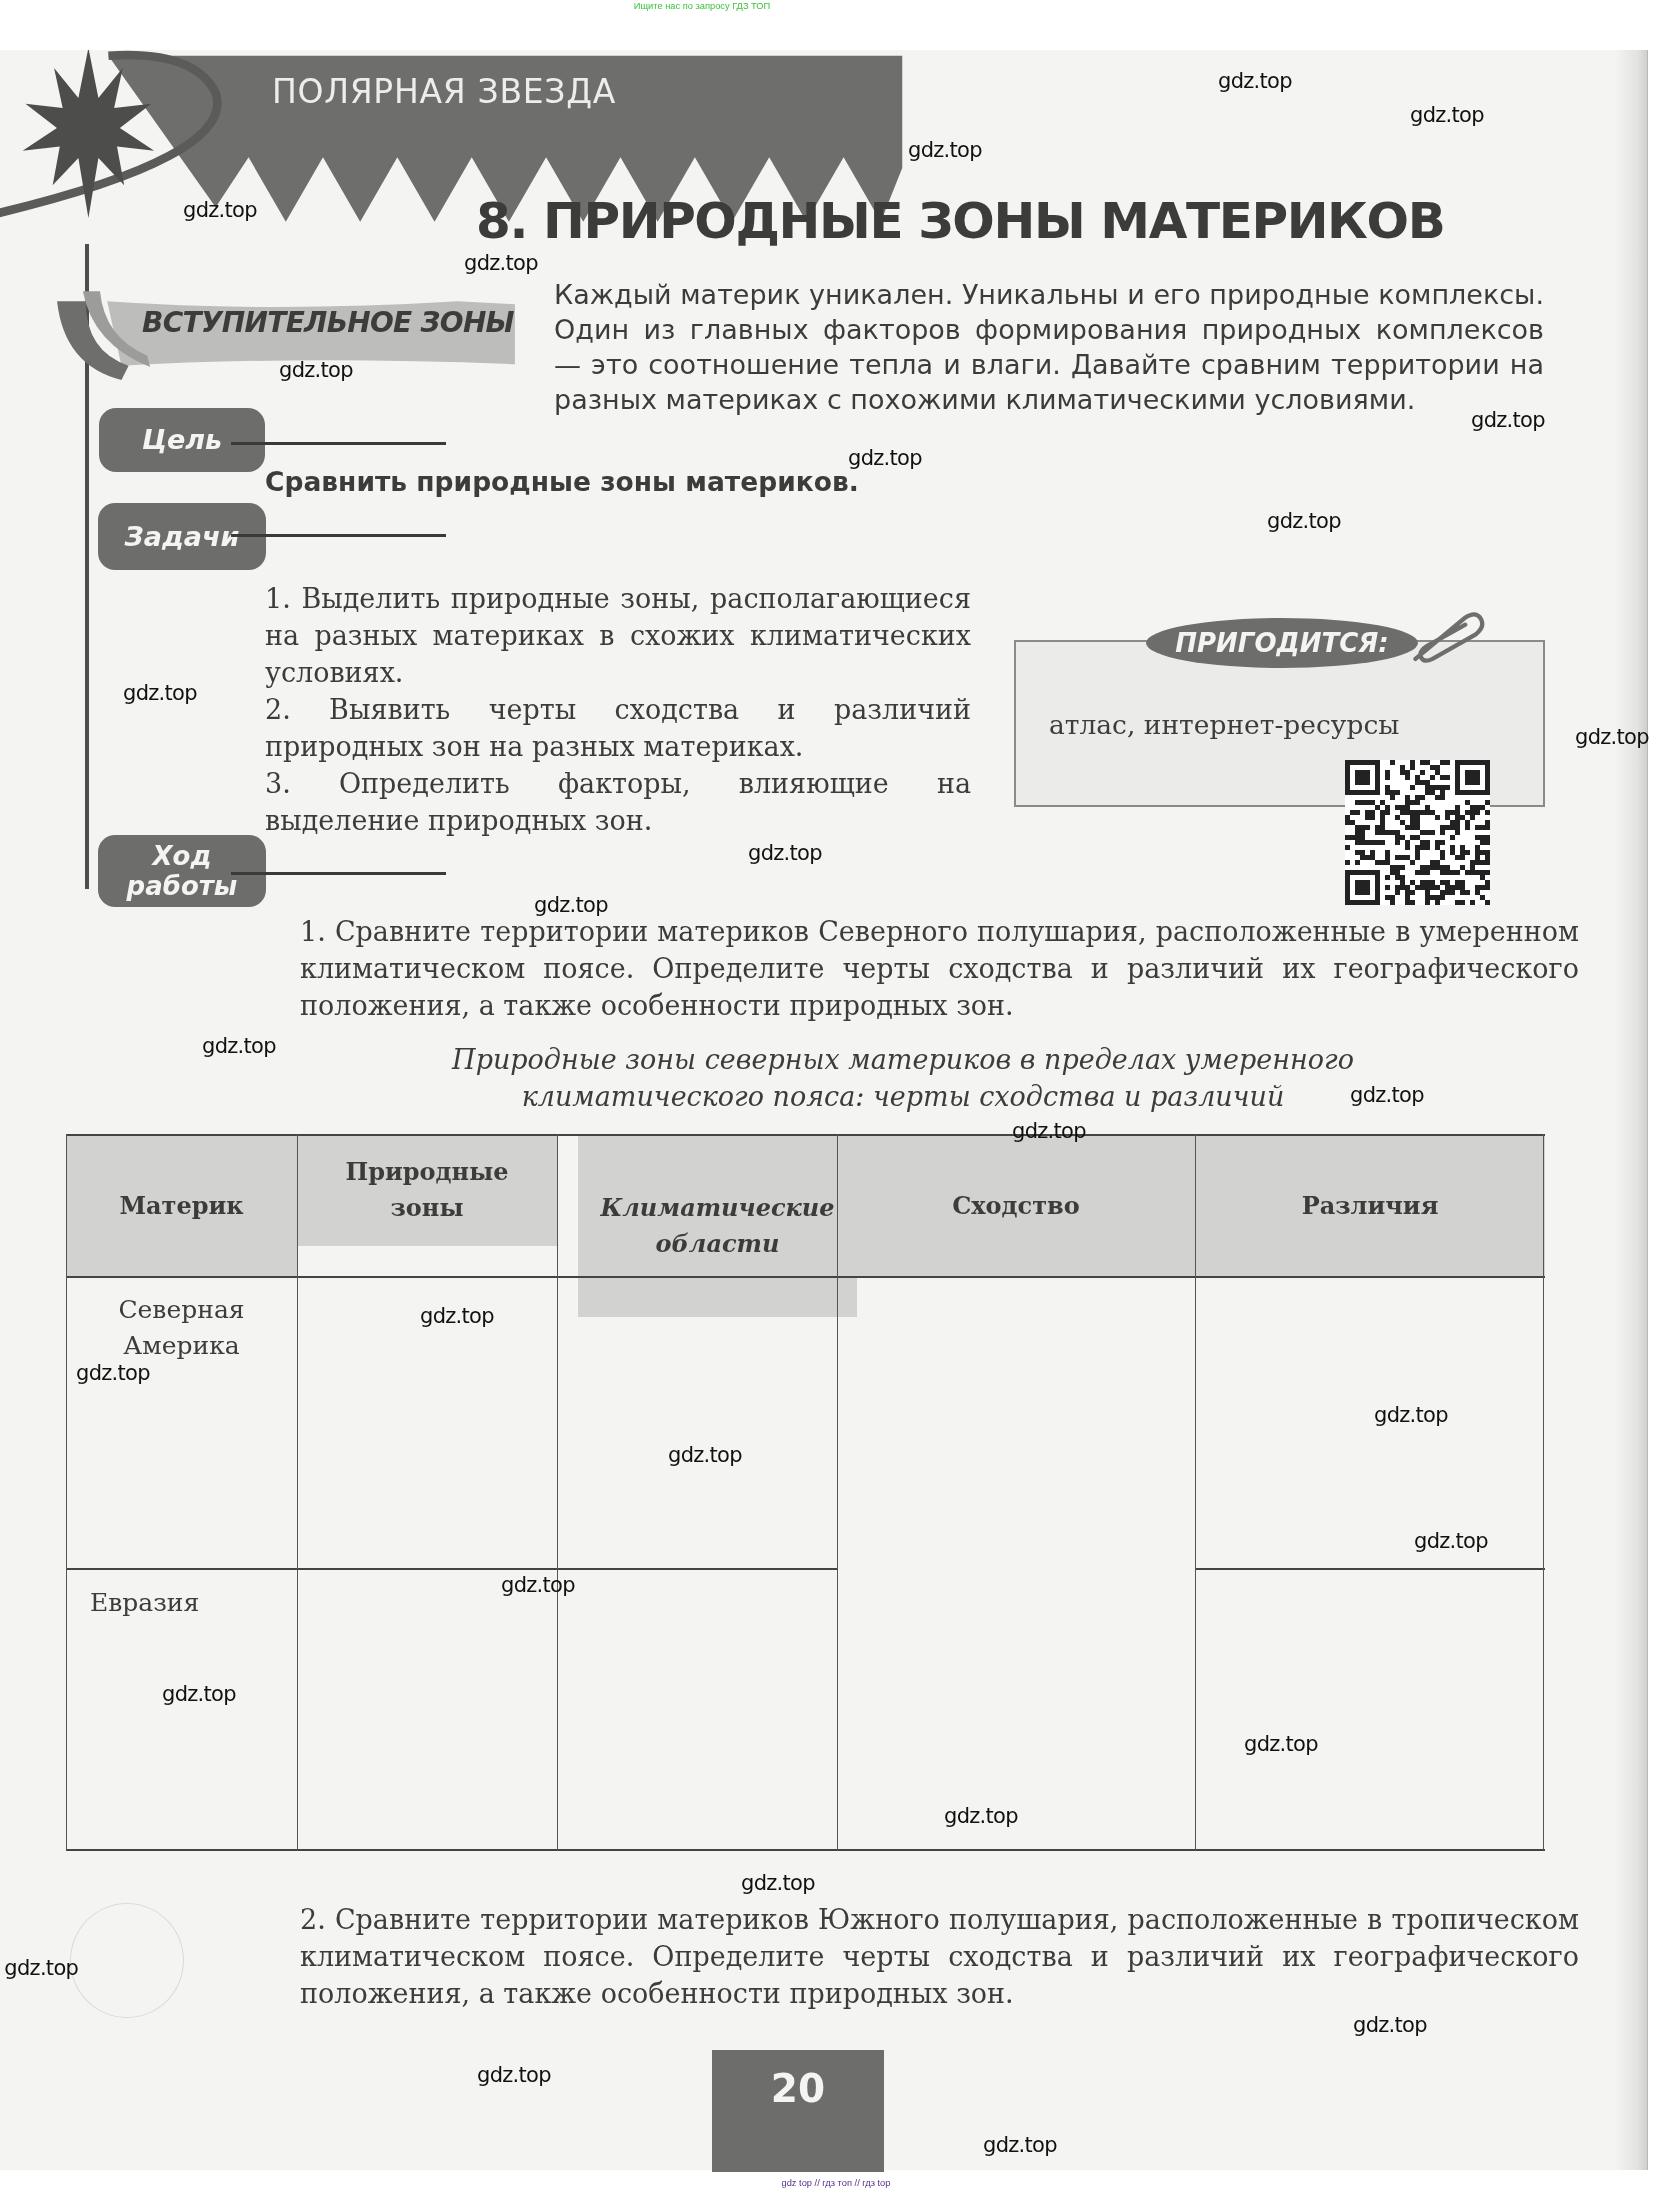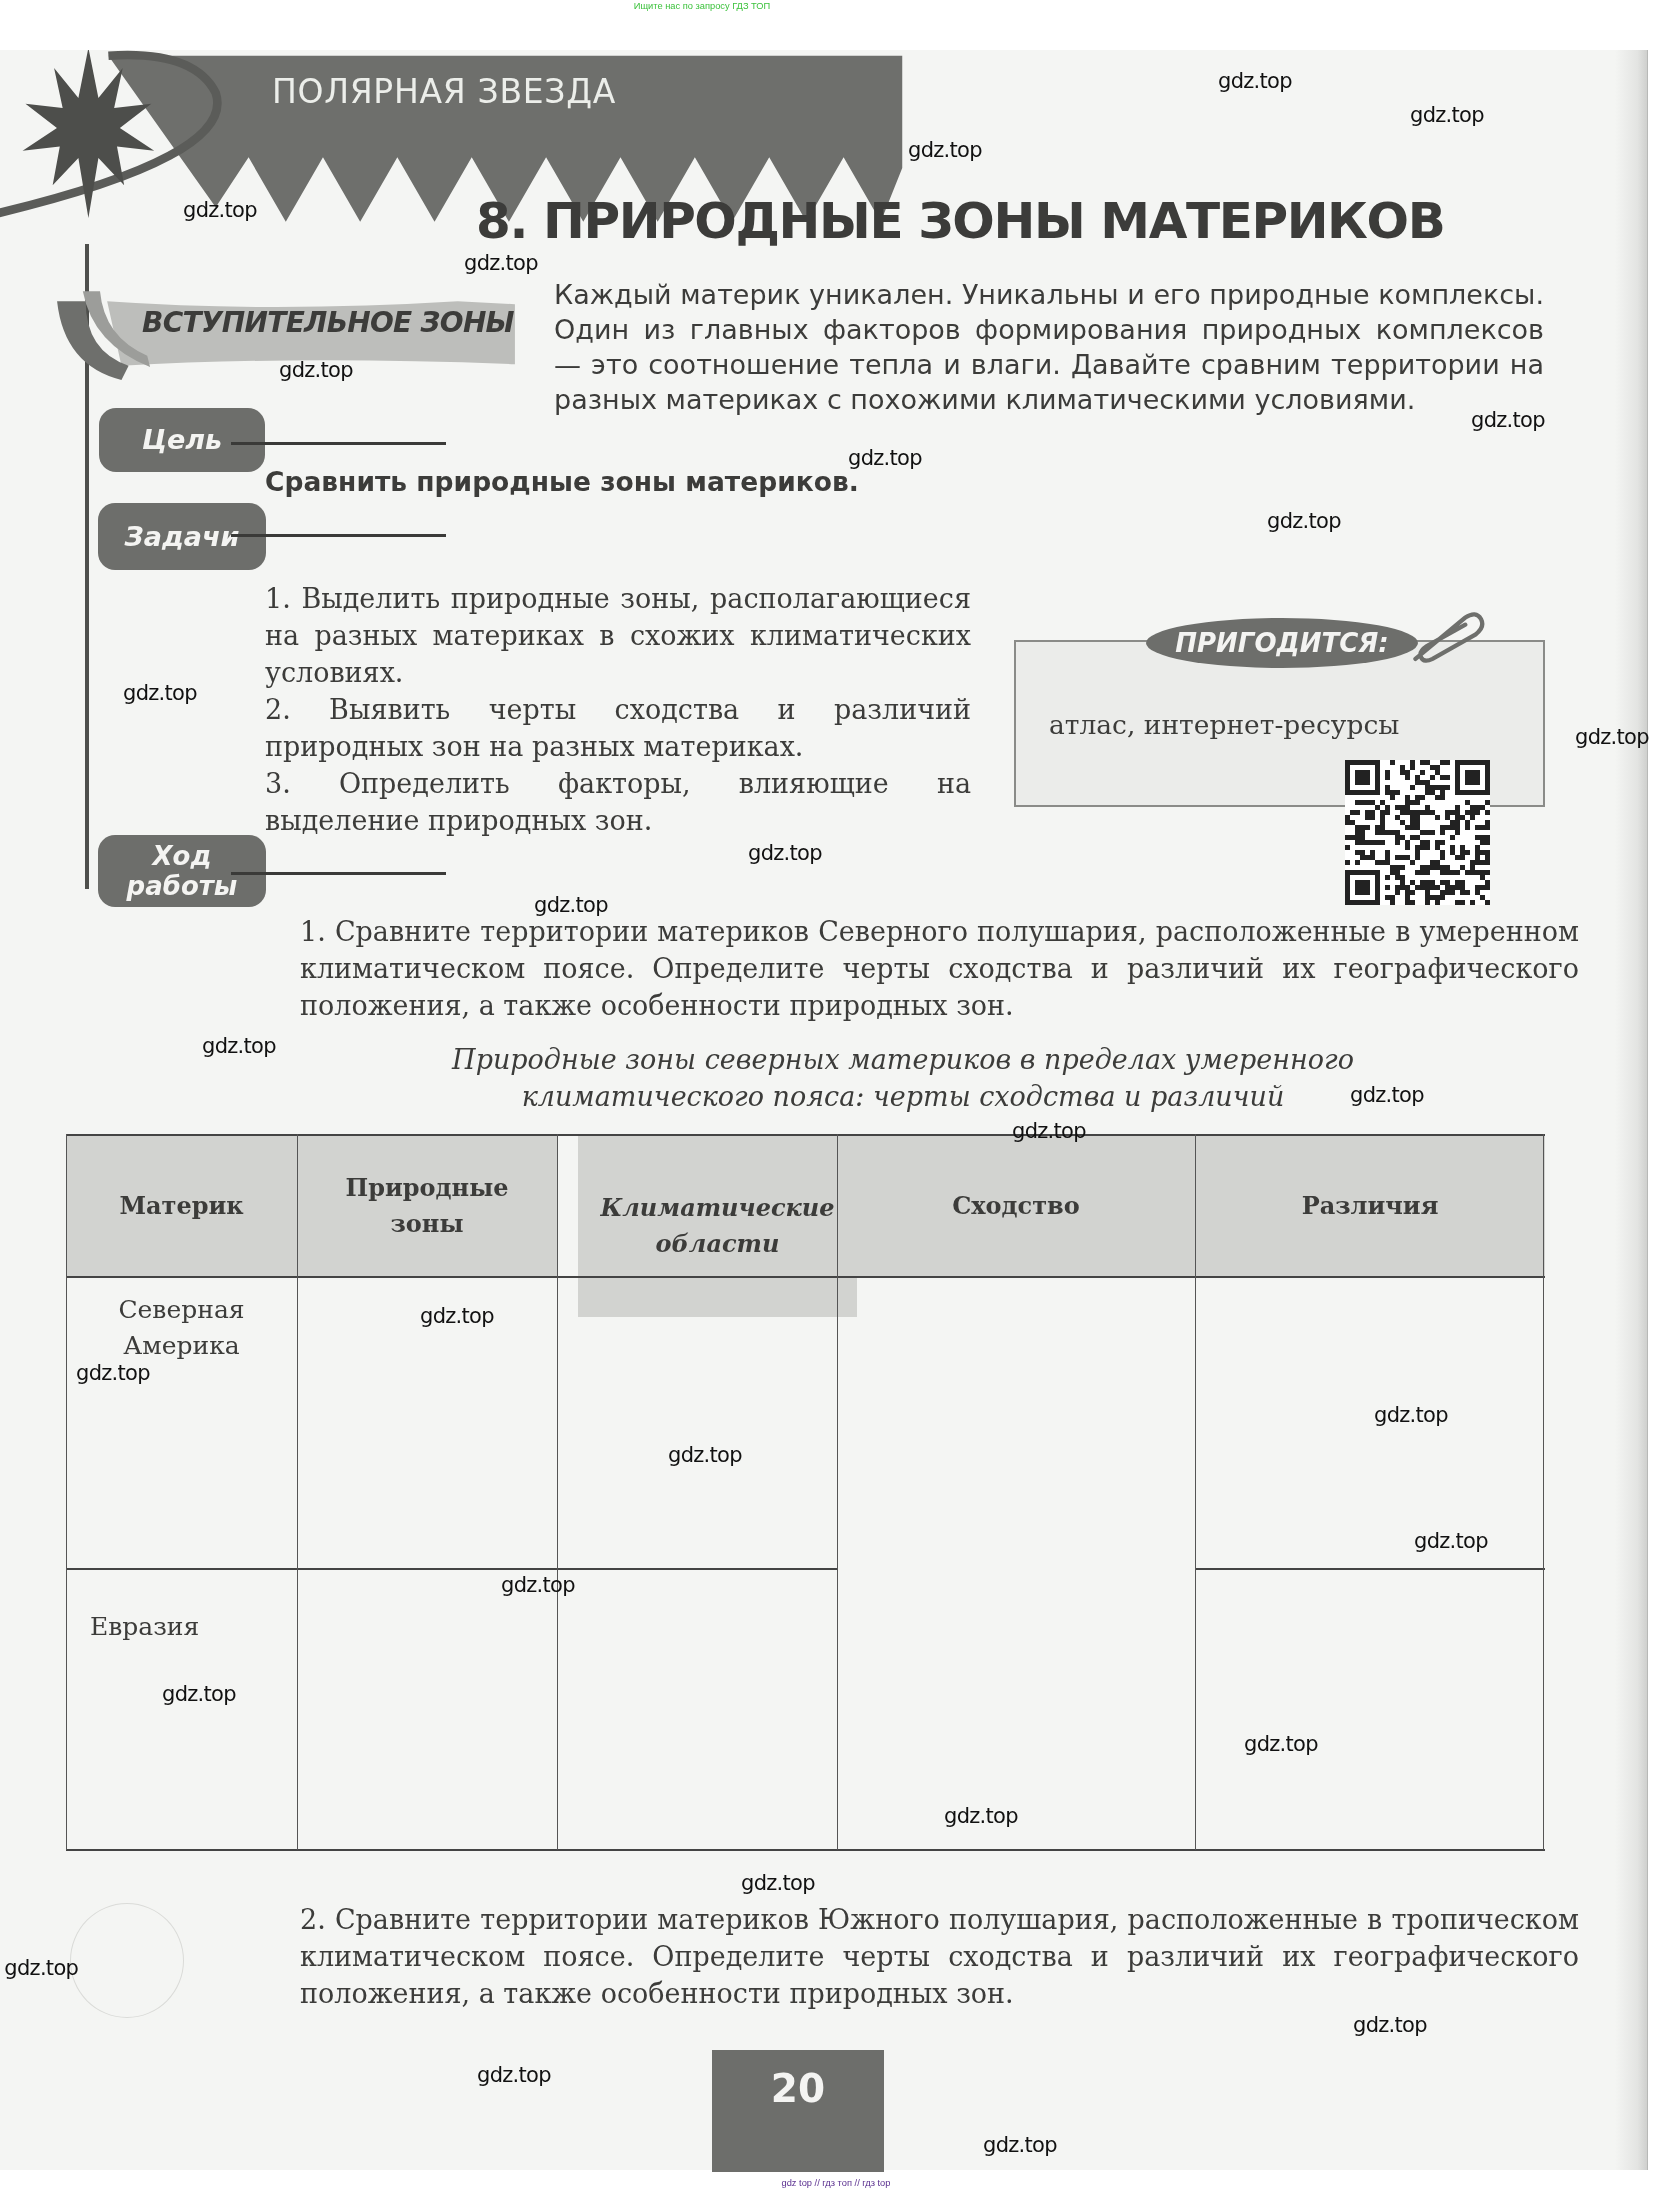--- a/index.html
+++ b/index.html
@@ -467,21 +467,21 @@
 <div class="task-para" style="top:913px;">1. Сравните территории материков Северного полушария, расположенные в умеренном климатическом поясе. Определите черты сходства и различий их географического положения, а также особенности природных зон.</div>
 <div class="caption">
   <div>Природные зоны северных материков в пределах умеренного</div>
   <div>климатического пояса: черты сходства и различий</div>
 </div>
 
 <div class="tbl">
   <div class="cell hdr" style="left:0;top:0;width:231px;height:143px;">
       <div><span>Материк</span></div>
     </div>
-  <div class="cell hdr" style="left:231px;top:0;width:260px;height:143px;">
+  <div class="cell hdr" style="left:231px;top:0;width:260px;height:112px;">
       <div><span>Природные</span><br><span>зоны</span></div>
     </div>
   <div class="cell hdr" style="left:512px;top:0;width:279px;height:183px;font-style:italic;">
       <div><span>Климатические</span><br><span>области</span></div>
     </div>
   <div class="cell hdr" style="left:771px;top:0;width:358px;height:143px;">
       <div><span>Сходство</span></div>
     </div>
   <div class="cell hdr" style="left:1129px;top:0;width:350px;height:143px;">
       <div><span>Различия</span></div>
@@ -490,21 +490,21 @@
   <div class="cell rowlabel" style="left:0;top:158px;width:231px;">
     <span>Северная</span><br>
     <span>Америка</span>
   </div>
   <div class="cell" style="left:231px;top:143px;width:260px;height:292px;"></div>
   <div class="cell" style="left:491px;top:143px;width:279px;height:292px;"></div>
   <div class="cell" style="left:1129px;top:143px;width:350px;height:292px;"></div>
 
   <div class="cell" style="left:771px;top:143px;width:358px;height:573px;"></div>
 
-  <div class="cell rowlabel" style="left:0;top:451px;width:231px;text-align:left;padding-left:24px;margin-top:24px;">
+  <div class="cell rowlabel" style="left:0;top:451px;width:231px;text-align:left;padding-left:24px;">
     <span>Евразия</span>
   </div>
   <div class="cell" style="left:231px;top:435px;width:260px;height:282px;"></div>
   <div class="cell" style="left:491px;top:435px;width:279px;height:282px;"></div>
   <div class="cell" style="left:1129px;top:435px;width:350px;height:282px;"></div>
 
   <div class="line-h" style="left:0;top:0;width:1479px;"></div>
   <div class="line-h" style="left:0;top:142px;width:1479px;"></div>
   <div class="line-h" style="left:0;top:434px;width:771px;"></div>
   <div class="line-h" style="left:1129px;top:434px;width:350px;"></div>

